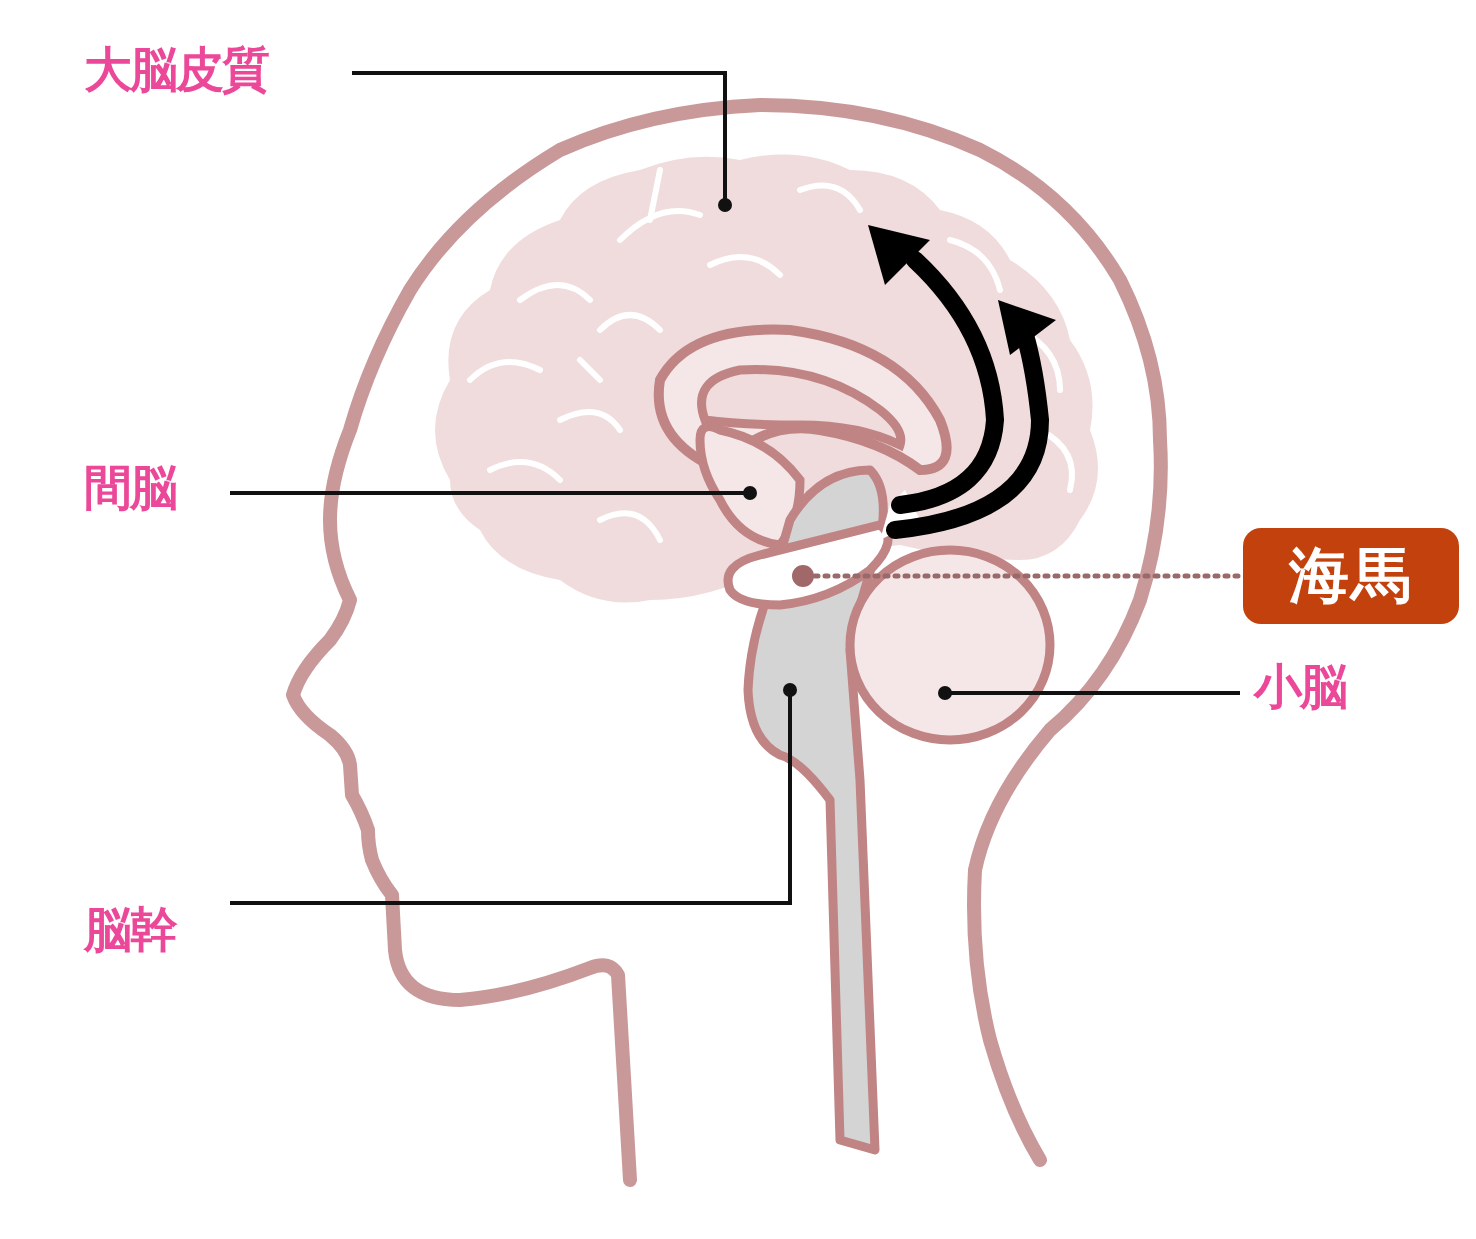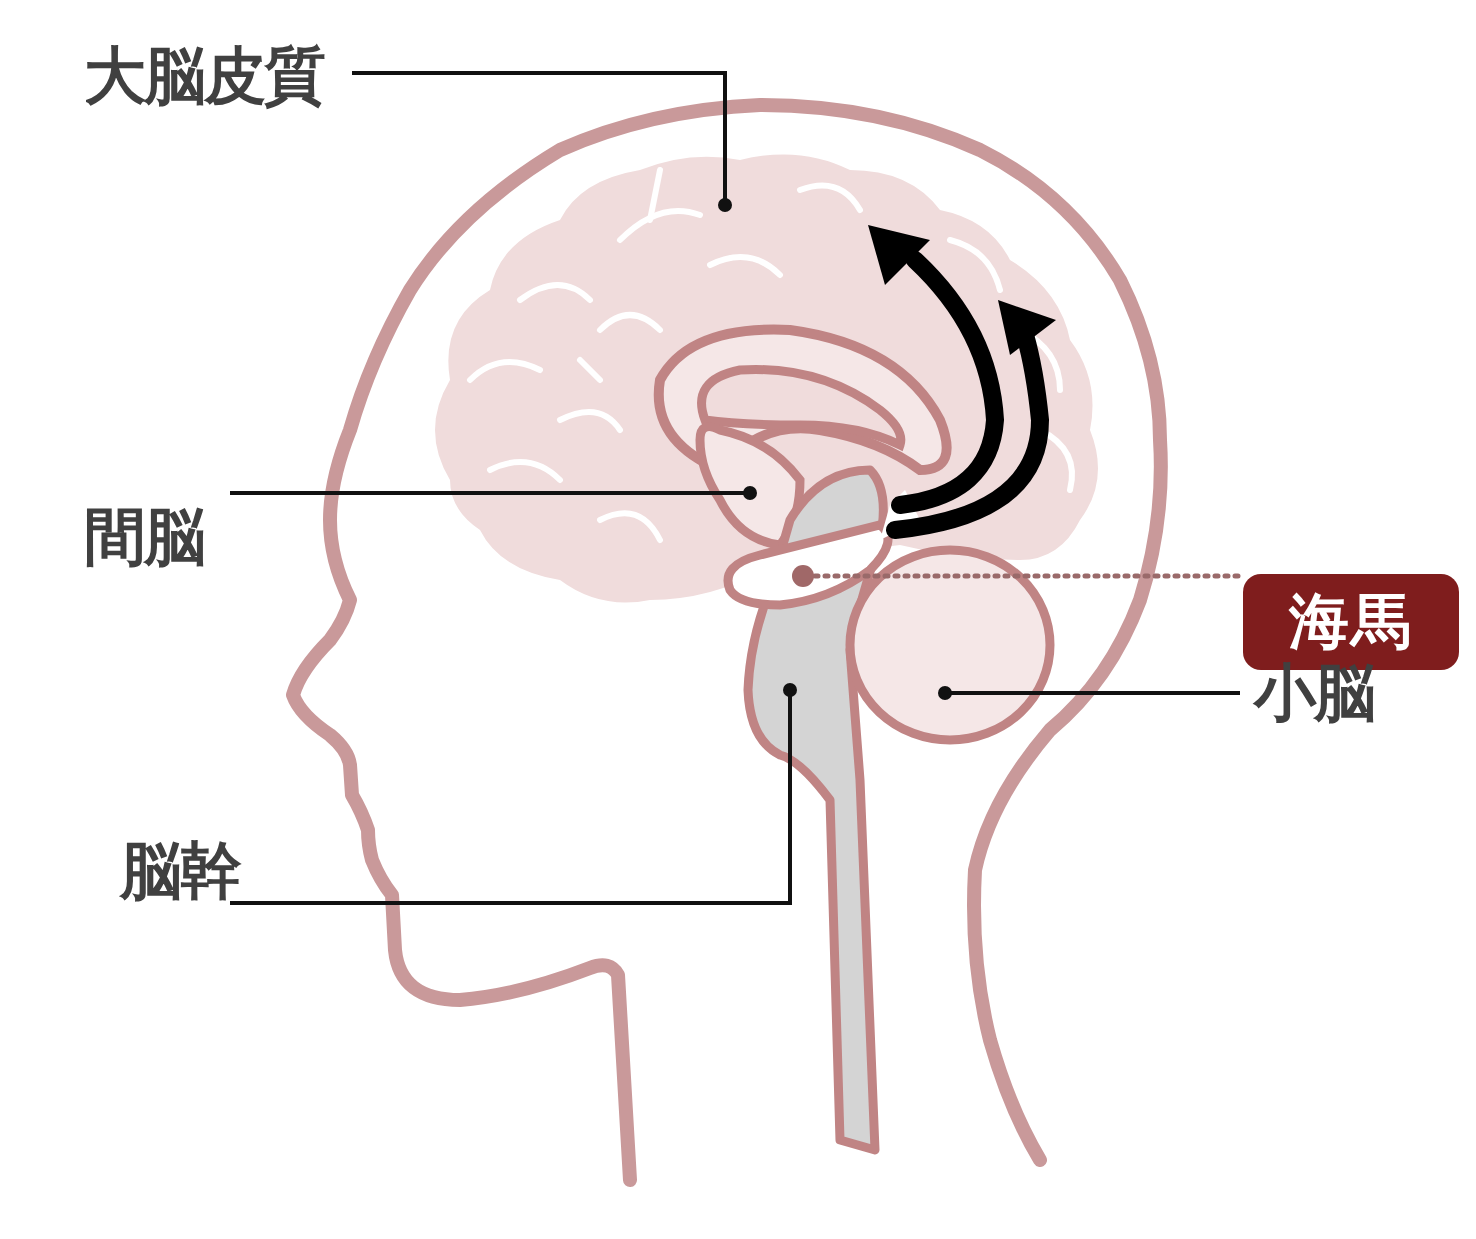--- a/index.html
+++ b/index.html
@@ -1,19 +1,19 @@
 <!DOCTYPE html>
 <html><head>
 <meta charset="utf-8">
 <style>
   html,body{margin:0;padding:0;background:#ffffff;}
   body{width:1476px;height:1239px;position:relative;overflow:hidden;font-family:"DejaVu Sans","Liberation Sans",sans-serif;}
   #canvas{position:absolute;left:0;top:0;width:1476px;height:1239px;}
-  .lbl{position:absolute;font-weight:bold;color:#404040;font-size:62px;line-height:1;letter-spacing:-2px;white-space:nowrap;}
-  .badge{position:absolute;left:1243px;top:528px;width:216px;height:96px;border-radius:18px;background:#7f1d1d;color:#ffffff;font-weight:bold;font-size:60px;display:flex;align-items:center;justify-content:center;letter-spacing:2px;margin-top:46px;}
+  .lbl{position:absolute;font-weight:bold;color:#ec4899;font-size:48px;line-height:1;letter-spacing:-2px;white-space:nowrap;}
+  .badge{position:absolute;left:1243px;top:528px;width:216px;height:96px;border-radius:18px;background:#c2410c;color:#ffffff;font-weight:bold;font-size:60px;display:flex;align-items:center;justify-content:center;letter-spacing:2px;}
 </style>
 </head>
 <body>
 
 <svg id="canvas" viewBox="0 0 1476 1239" xmlns="http://www.w3.org/2000/svg">
 
   <path d="M630 1180 L618 975 Q610 960 590 968 Q520 995 460 1000 Q400 1000 395 950 L392 895 Q380 880 372 860 Q368 845 368 830 Q362 812 352 795 L350 765 Q348 750 330 735 Q300 715 293 695 Q300 670 330 640 Q345 620 350 600 Q330 560 330 520 Q330 480 350 430 Q370 360 410 290 Q460 210 560 150 Q650 110 760 105 Q880 105 980 150 Q1070 195 1120 280 Q1160 360 1160 440 Q1165 520 1140 600 Q1110 680 1050 730 Q990 800 975 870 Q970 960 990 1040 Q1010 1110 1040 1160" fill="none" stroke="#c9999a" stroke-width="14" stroke-linecap="round" stroke-linejoin="round"></path>
 
   <path d="M450 480 Q420 430 450 380 Q440 320 490 290 Q500 240 560 220 Q580 180 640 170 Q690 150 740 160 Q800 145 850 170 Q910 170 940 210 Q990 220 1010 260 Q1060 290 1070 340 Q1100 380 1090 430 Q1110 480 1080 520 Q1060 560 1020 560 Q960 560 900 545 L780 560 Q720 600 650 600 Q600 610 560 580 Q500 570 480 530 Q450 510 450 480 Z" fill="#f0dcdc"></path>
   <g fill="none" stroke="#ffffff" stroke-width="6" stroke-linecap="round">
@@ -62,16 +62,16 @@
   <g fill="#111111">
     <circle cx="725" cy="205" r="7"></circle>
       <circle cx="750" cy="493" r="7"></circle>
     <circle cx="945" cy="693" r="7"></circle>
       <circle cx="790" cy="690" r="7"></circle>
   </g>
   <circle cx="803" cy="576" r="11" fill="#a06868"></circle>
 </svg>
 
 <div class="lbl" style="left:84px;top:45px;">大脳皮質</div>
-<div class="lbl" style="left:84px;top:463px;margin-top:43px;">間脳</div>
+<div class="lbl" style="left:84px;top:463px;">間脳</div>
 <div class="badge">海馬</div>
 <div class="lbl" style="left:1254px;top:662px;">小脳</div>
-<div class="lbl" style="left:84px;top:840px;margin-left:36px;">脳幹</div>
+<div class="lbl" style="left:84px;top:905px;">脳幹</div>
 
 </body></html>

